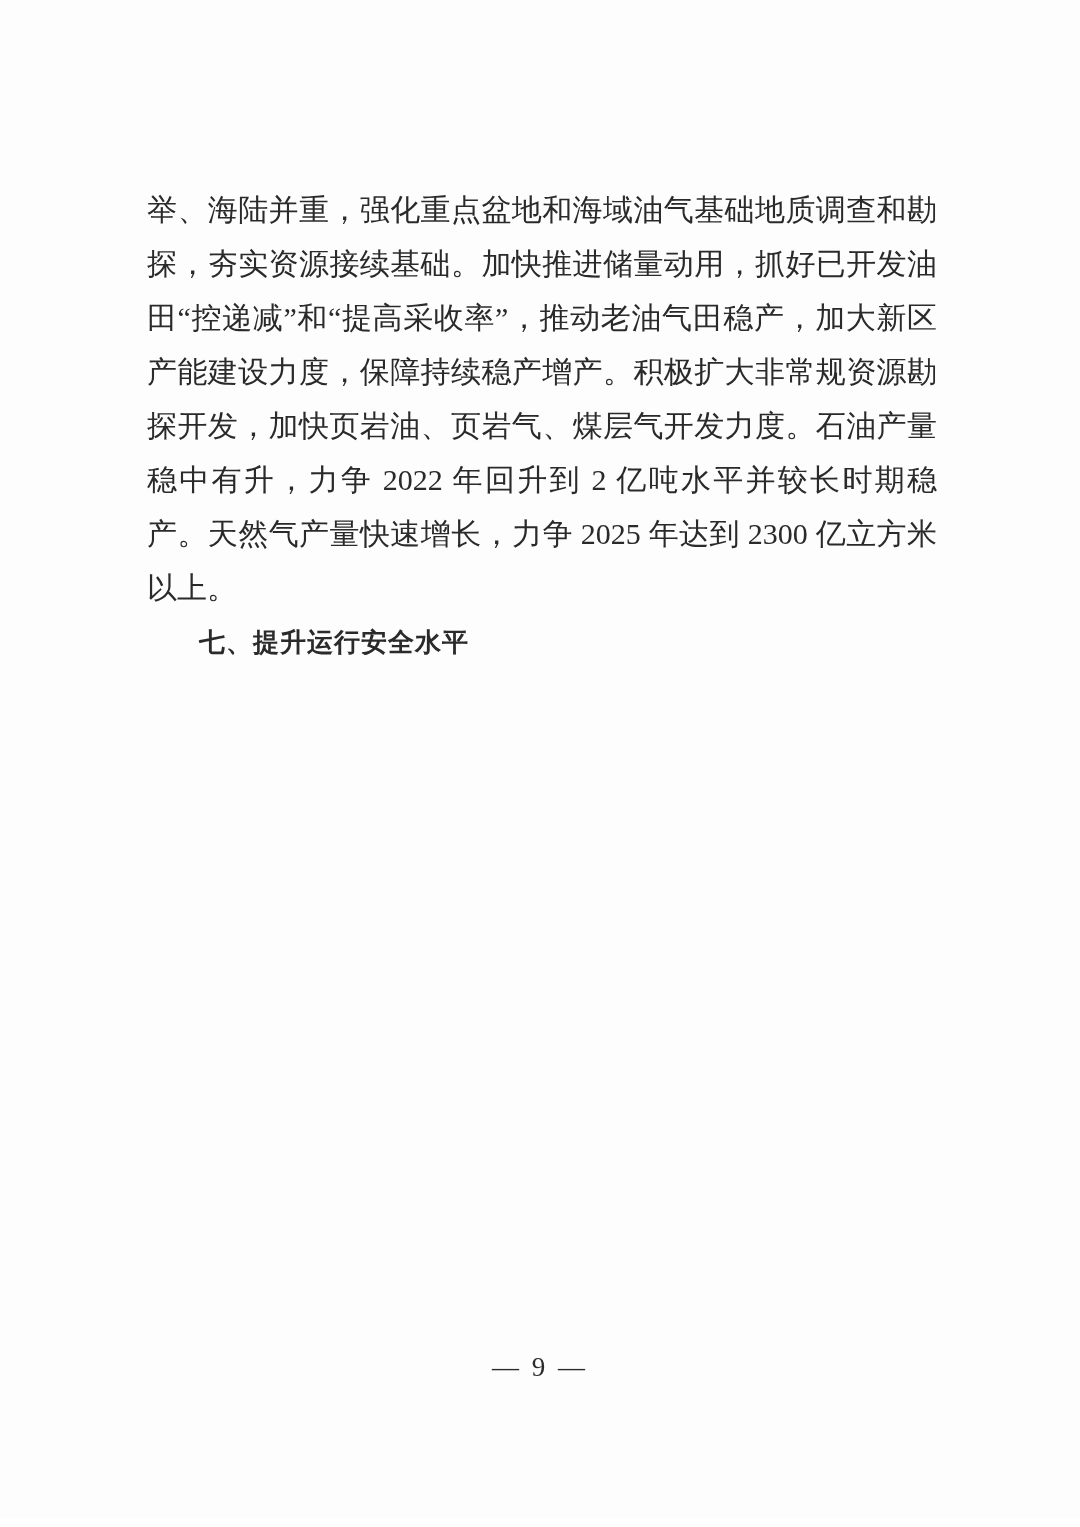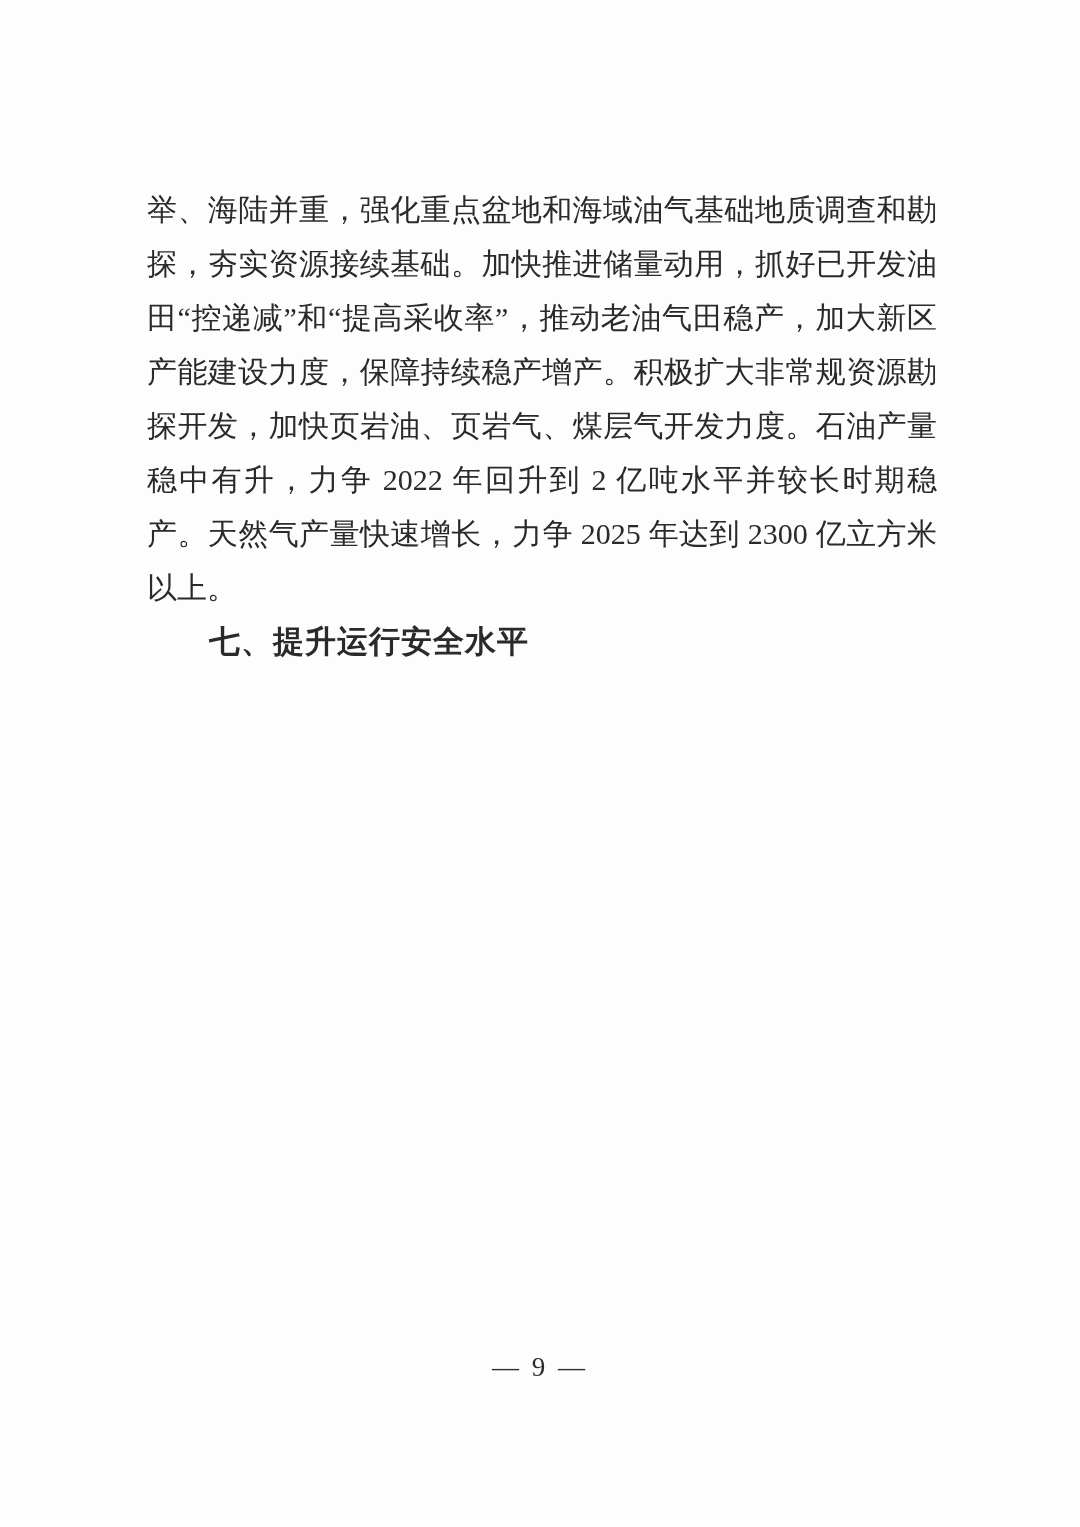--- a/index.html
+++ b/index.html
@@ -33,21 +33,21 @@
   }
   .indent {
     text-indent: 2em;
   }
   .lead {
     font-weight: bold;
   }
   .section-heading {
     font-family: Liberation Sans, sans-serif;
     font-weight: bold;
-    font-size: 31px;
+    font-size: 26px;
     text-indent: 2em;
     letter-spacing: 1px;
   }
   .footer {
     position: absolute;
     left: 0;
     right: 0;
     top: 1352px;
     text-align: center;
     font-size: 27px;

